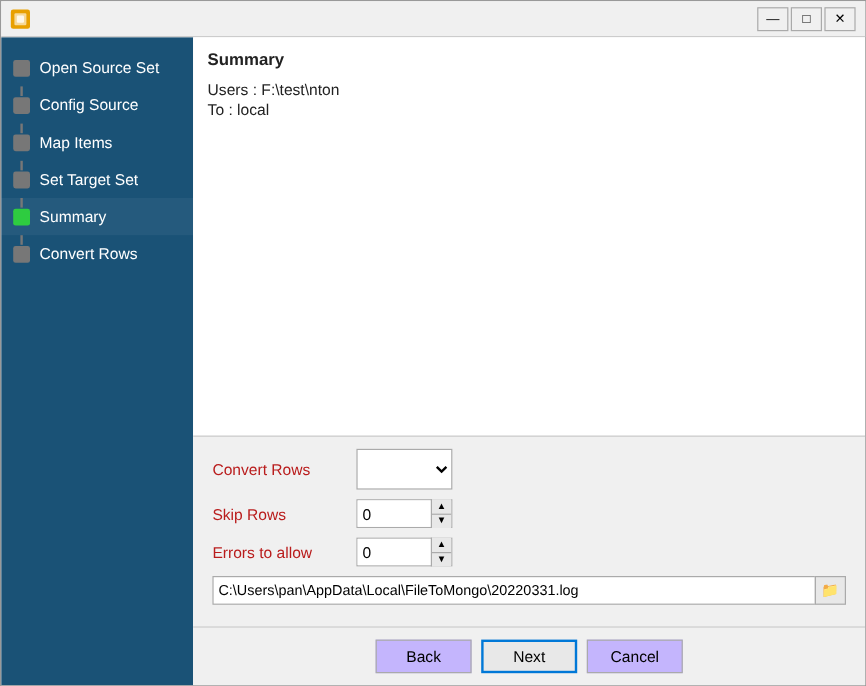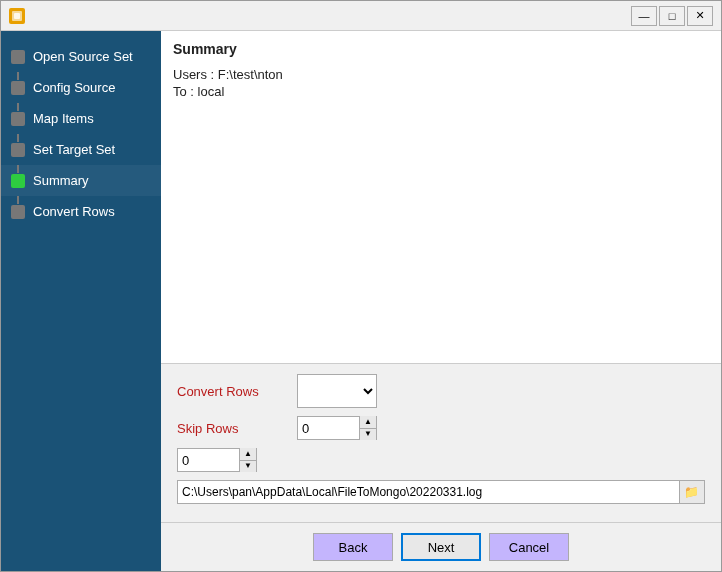--- a/index.html
+++ b/index.html
@@ -341,20 +341,21 @@
           <div class="spinner-wrapper">
             <input type="text" class="spinner-input" value="0" style="">
             <div class="spinner-buttons">
               <button class="spinner-btn">▲</button>
               <button class="spinner-btn">▼</button>
             </div>
           </div>
         </div>
 
         <div class="field-row">
+          <div class="field-label">Errors to allow</div>
           <div class="spinner-wrapper">
             <input type="text" class="spinner-input" value="0" style="">
             <div class="spinner-buttons">
               <button class="spinner-btn">▲</button>
               <button class="spinner-btn">▼</button>
             </div>
           </div>
         </div>
 
         <div class="logfile-row">

